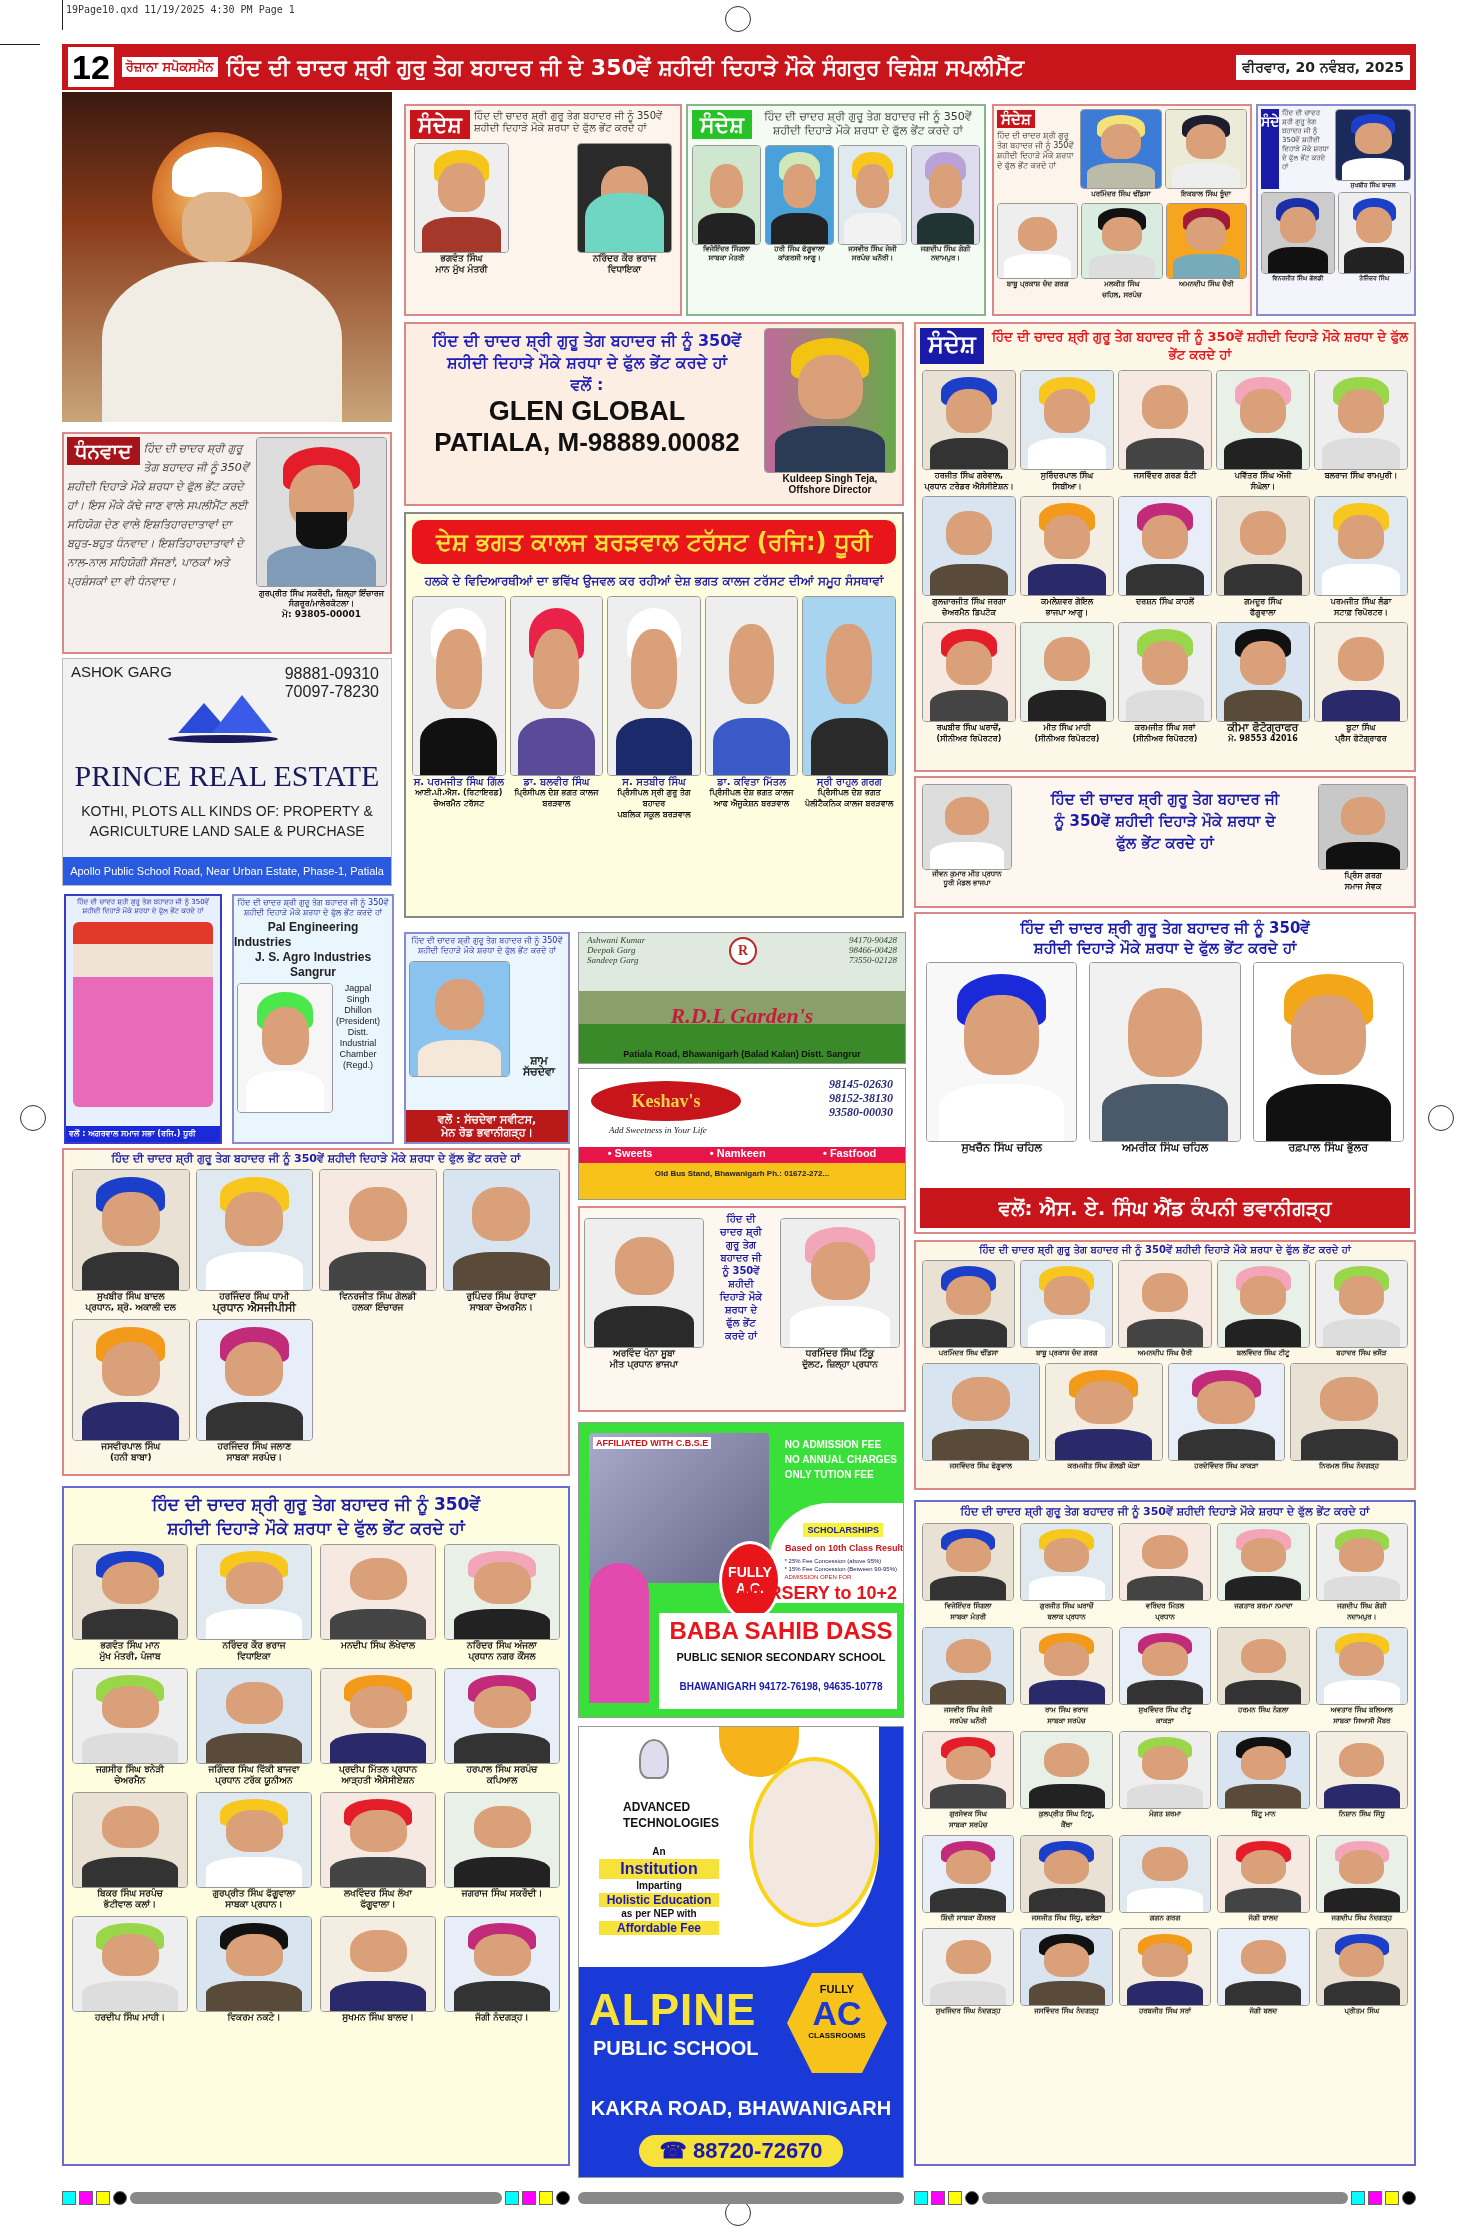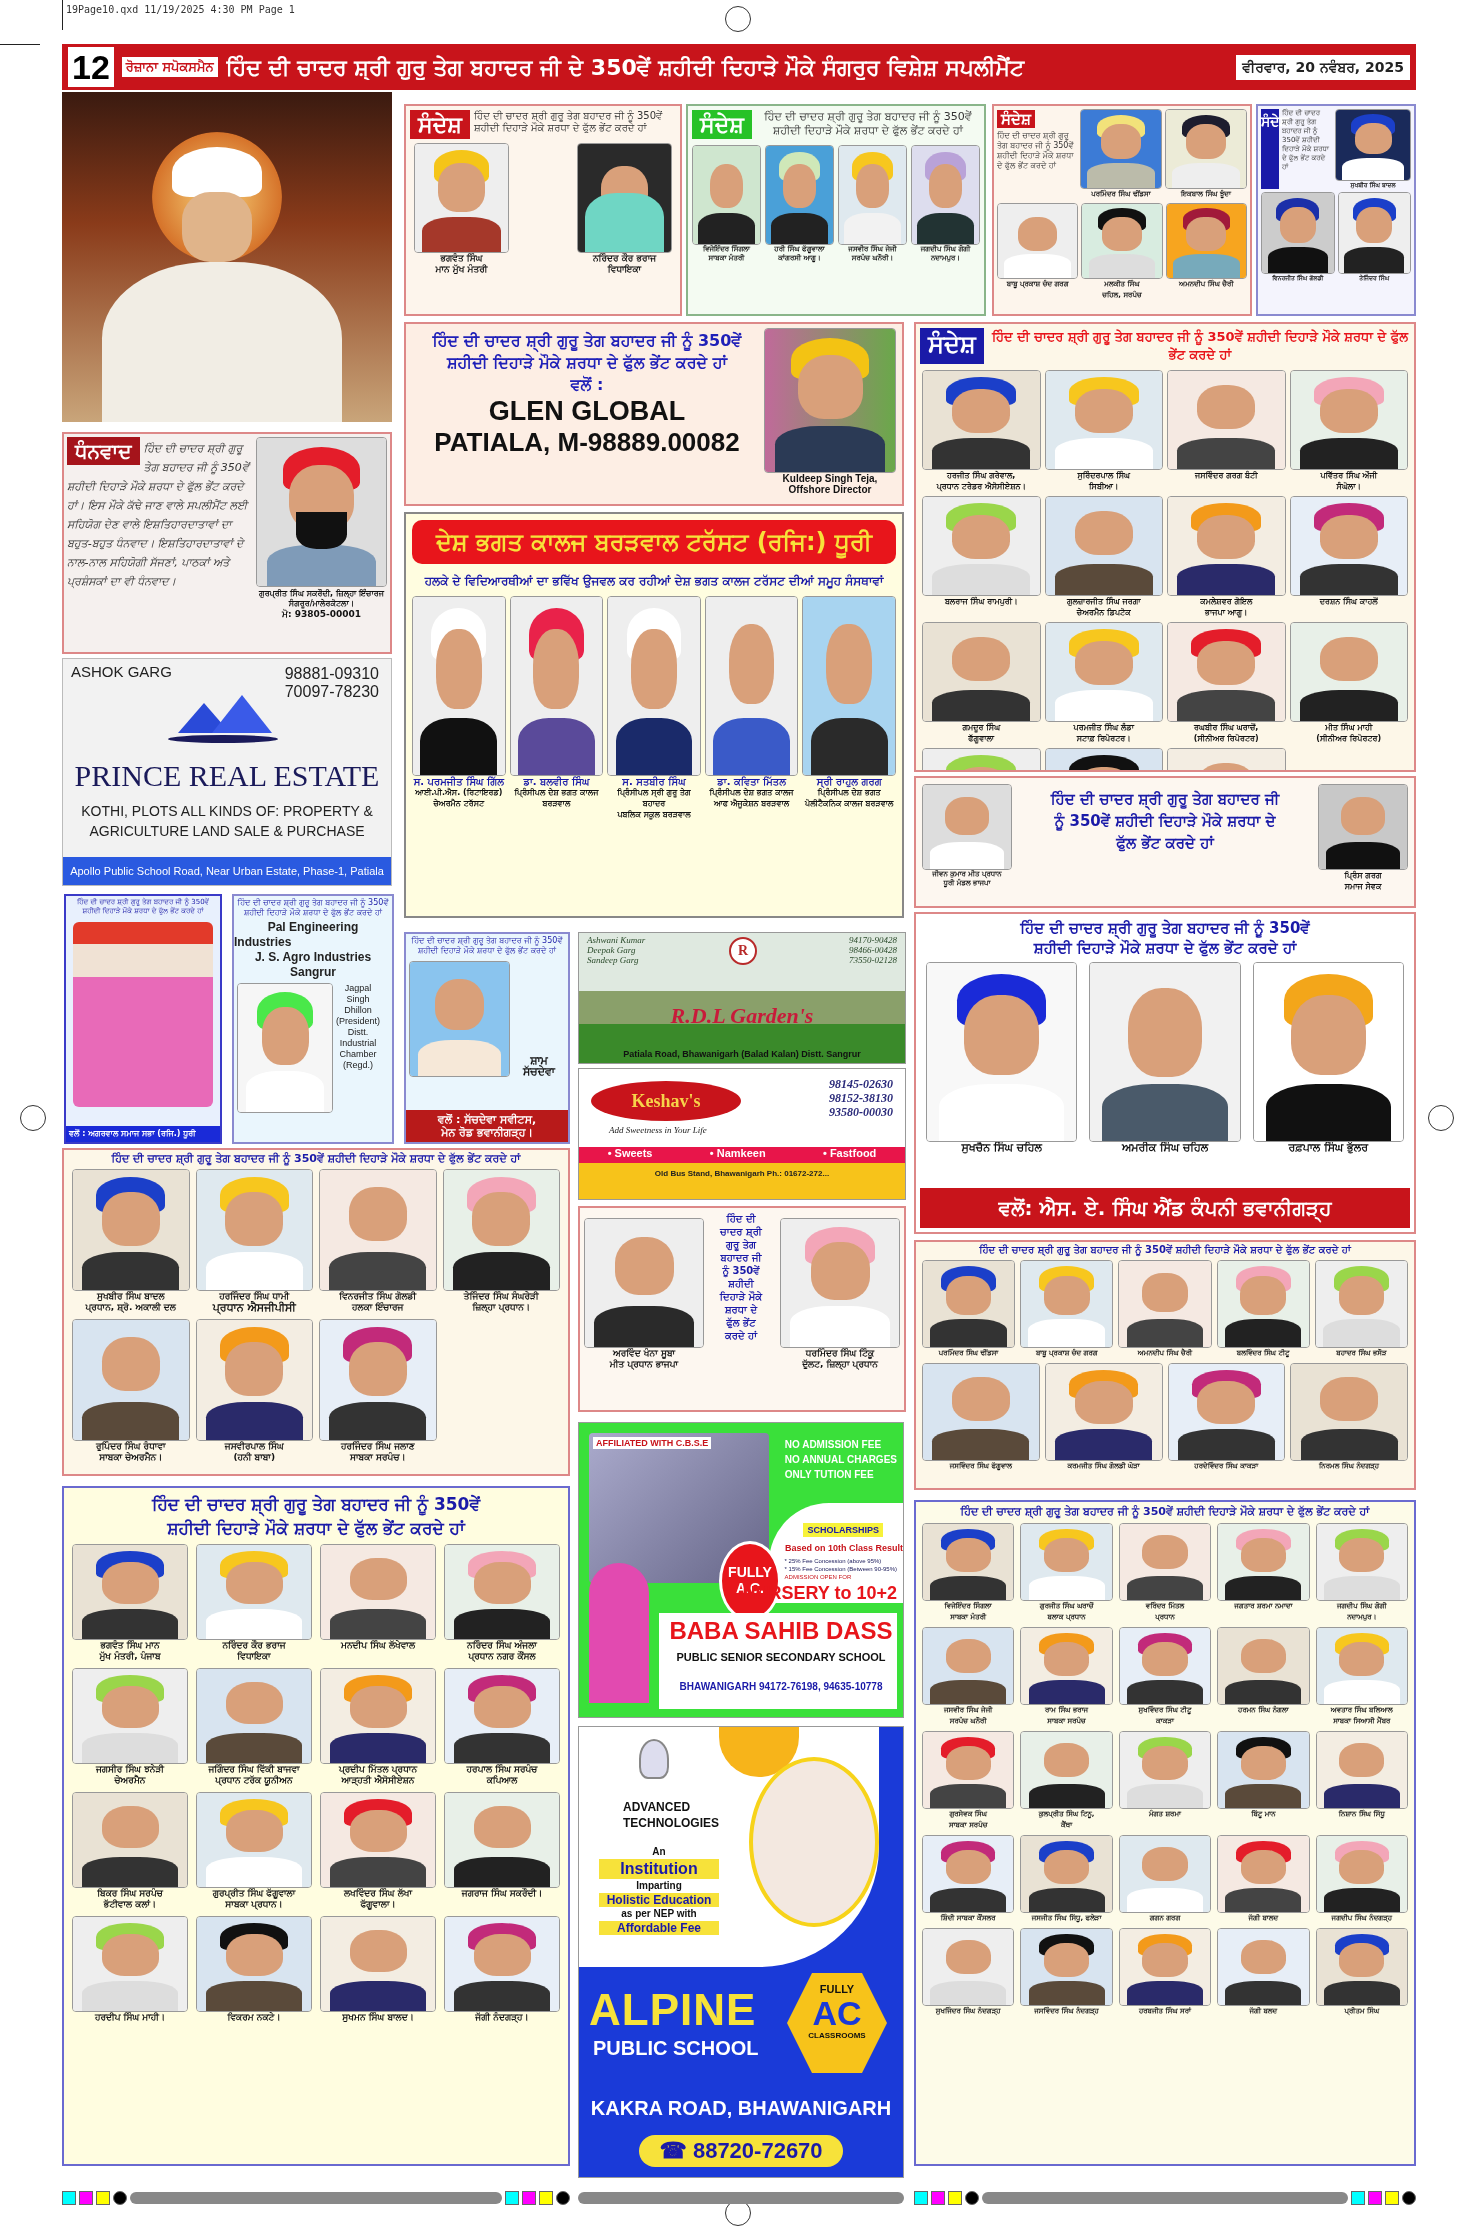--- a/index.html
+++ b/index.html
@@ -504,21 +504,21 @@
   </div>
   <div style="position:absolute;left:0;right:0;top:370px;text-align:center;font:bold 20px 'Liberation Sans',sans-serif;color:#fff">KAKRA ROAD, BHAWANIGARH</div>
   <div style="position:absolute;left:60px;right:60px;top:408px;height:32px;background:#f7e23a;border-radius:16px;text-align:center;font:bold 22px 'Liberation Sans',sans-serif;color:#1a1aa8;line-height:32px">☎ <span>88720-72670</span></div>
 </div>
 
 <div class="abs box" style="left:914px;top:322px;width:502px;height:450px;background:#fdf7e8">
   <div style="display:flex;gap:6px;padding:4px">
     <span class="sandesh" style="background:#1a1aa8;font-size:24px">ਸੰਦੇਸ਼</span>
     <div style="color:#e8151b;font:bold 13px 'DejaVu Sans',sans-serif;text-align:center;line-height:18px;flex:1">ਹਿੰਦ ਦੀ ਚਾਦਰ ਸ਼੍ਰੀ ਗੁਰੂ ਤੇਗ ਬਹਾਦਰ ਜੀ ਨੂੰ 350ਵੇਂ ਸ਼ਹੀਦੀ ਦਿਹਾੜੇ ਮੌਕੇ ਸ਼ਰਧਾ ਦੇ ਫੁੱਲ ਭੇਂਟ ਕਰਦੇ ਹਾਂ</div>
   </div>
-  <div id="blueGrid" class="grid" style="grid-template-columns:repeat(4,1fr);gap:4px;padding:2px 6px">
+  <div id="blueGrid" class="grid" style="grid-template-columns:repeat(5,1fr);gap:4px;padding:2px 6px">
       <div>
         <div class="photo" style="height:100px">
           <div class="bg" style="background:#e9e2d4"></div>
           <div class="turban" style="background:#1b3fc9"></div>
           <div class="head"></div>
           <div class="body" style="background:#333"></div>
         </div>
         <div class="cap" style="font-size:8px">ਹਰਜੀਤ ਸਿੰਘ ਗਰੇਵਾਲ,</div>
         <div class="cap" style="font-size:8px">ਪ੍ਰਧਾਨ ਟਰੇਡਰ ਐਸੋਸੀਏਸ਼ਨ।</div>
       </div>
@@ -740,30 +740,20 @@
         <div class="cap" style="font-size:11px">ਪ੍ਰਧਾਨ ਐਸਜੀਪੀਸੀ</div>
       </div>
       <div>
         <div class="photo" style="height:122px">
           <div class="bg" style="background:#f5e9e2"></div>
           <div class="head" style="top:14%"></div>
           <div class="body" style="background:#444"></div>
         </div>
         <div class="cap" style="font-size:9px">ਵਿਨਰਜੀਤ ਸਿੰਘ ਗੋਲਡੀ</div>
         <div class="cap" style="font-size:9px">ਹਲਕਾ ਇੰਚਾਰਜ</div>
-      </div>
-      <div>
-        <div class="photo" style="height:122px">
-          <div class="bg" style="background:#e8f0e8"></div>
-          <div class="turban" style="background:#f3a6b8"></div>
-          <div class="head"></div>
-          <div class="body" style="background:#222"></div>
-        </div>
-        <div class="cap" style="font-size:9px">ਤੇਜਿੰਦਰ ਸਿੰਘ ਸੰਘਰੇੜੀ</div>
-        <div class="cap" style="font-size:9px">ਜ਼ਿਲ੍ਹਾ ਪ੍ਰਧਾਨ।</div>
       </div>
       <div>
         <div class="photo" style="height:122px">
           <div class="bg" style="background:#d8e4f0"></div>
           <div class="head" style="top:14%"></div>
           <div class="body" style="background:#5a4a3a"></div>
         </div>
         <div class="cap" style="font-size:9px">ਰੁਪਿੰਦਰ ਸਿੰਘ ਰੰਧਾਵਾ</div>
         <div class="cap" style="font-size:9px">ਸਾਬਕਾ ਚੇਅਰਮੈਨ।</div>
       </div>

